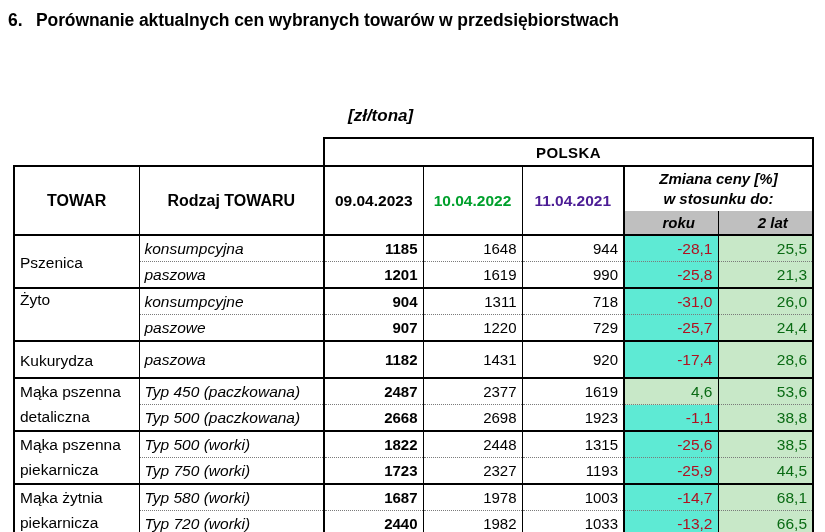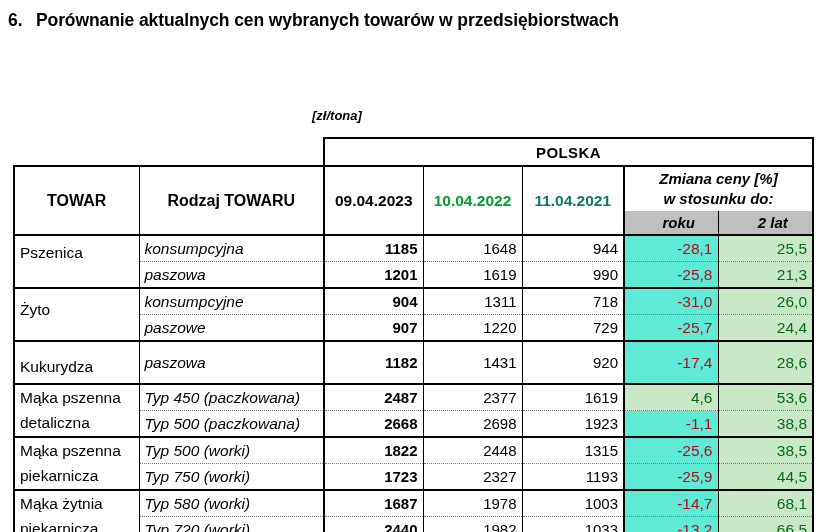--- a/index.html
+++ b/index.html
@@ -38,25 +38,25 @@
     font-weight: bold;
   }
   .title-text {
     flex: 1 1 auto;
   }
   .title-line.second .title-num { visibility: hidden; }
 
   
   .unit-caption {
     position: absolute;
-    left: 312px;
+    left: 348px;
     top: 107px;
     font-style: italic;
     font-weight: bold;
-    font-size: 13px;
+    font-size: 17px;
     line-height: 18px;
     white-space: nowrap;
   }
 
   
   .table-wrap {
     position: absolute;
     left: 13px;
     top: 137px;
     width: 714px;
@@ -184,66 +184,66 @@
         <tr class="polska-row">
           <td class="blank-left"></td>
           <td class="blank-left"></td>
           <td class="polska-cell bt-thick bl-thick br-thick" colspan="5">POLSKA</td>
         </tr>
         <tr class="head-main">
           <td class="h-towar bt-thick bl-thick br-thin" rowspan="2">TOWAR</td>
           <td class="h-rodzaj bt-thick br-thick" rowspan="2">Rodzaj TOWARU</td>
           <td class="h-date bt-thick br-thin" rowspan="2" style="color:#000000">09.04.2023</td>
           <td class="h-date bt-thick br-thin" rowspan="2" style="color:#00a02c">10.04.2022</td>
-          <td class="h-date bt-thick br-thin" rowspan="2" style="color:#0f766e">11.04.2021</td>
+          <td class="h-date bt-thick br-thin" rowspan="2" style="color:#4c1d95">11.04.2021</td>
           <td class="h-change bt-thick bl-thick br-thick" colspan="2">
             <div>Zmiana ceny [%]</div>
             <div>w stosunku do:</div>
           </td>
         </tr>
         <tr class="head-sub">
           <td class="h-sub bl-thick br-thin bb-thick">roku</td>
           <td class="h-sub br-thick bb-thick">2 lat</td>
         </tr>
         <tr class="data-row">
-          <td class="c-name bl-thick br-thin bt-thick bb-thick" rowspan="2" style="vertical-align:top;padding-top:8px;">Pszenica</td>
+          <td class="c-name bl-thick br-thin bt-thick bb-thick" rowspan="2" style="vertical-align:top;padding-top:18px;">Pszenica</td>
           <td class="c-kind br-thick bt-thick bb-dot">konsumpcyjna</td>
           <td class="c-num bold br-thin bt-thick bb-dot">1185</td>
           <td class="c-num br-thin bt-thick bb-dot">1648</td>
           <td class="c-num br-thin bt-thick bb-dot">944</td>
           <td class="c-chg neg bl-thick br-thin bt-thick bb-dot">-28,1</td>
           <td class="c-chg pos br-thick bt-thick bb-dot">25,5</td>
         </tr>
         <tr class="data-row">
           <td class="c-kind br-thick  bb-thick">paszowa</td>
           <td class="c-num bold br-thin  bb-thick">1201</td>
           <td class="c-num br-thin  bb-thick">1619</td>
           <td class="c-num br-thin  bb-thick">990</td>
           <td class="c-chg neg bl-thick br-thin  bb-thick">-25,8</td>
           <td class="c-chg pos br-thick  bb-thick">21,3</td>
         </tr>
         <tr class="data-row">
-          <td class="c-name bl-thick br-thin bt-thick bb-thick" rowspan="2" style="vertical-align:top;padding-top:12px;">Żyto</td>
+          <td class="c-name bl-thick br-thin bt-thick bb-thick" rowspan="2" style="vertical-align:top;padding-top:2px;">Żyto</td>
           <td class="c-kind br-thick bt-thick bb-dot">konsumpcyjne</td>
           <td class="c-num bold br-thin bt-thick bb-dot">904</td>
           <td class="c-num br-thin bt-thick bb-dot">1311</td>
           <td class="c-num br-thin bt-thick bb-dot">718</td>
           <td class="c-chg neg bl-thick br-thin bt-thick bb-dot">-31,0</td>
           <td class="c-chg pos br-thick bt-thick bb-dot">26,0</td>
         </tr>
         <tr class="data-row">
           <td class="c-kind br-thick  bb-thick">paszowe</td>
           <td class="c-num bold br-thin  bb-thick">907</td>
           <td class="c-num br-thin  bb-thick">1220</td>
           <td class="c-num br-thin  bb-thick">729</td>
           <td class="c-chg neg bl-thick br-thin  bb-thick">-25,7</td>
           <td class="c-chg pos br-thick  bb-thick">24,4</td>
         </tr>
         <tr class="data-row">
-          <td class="c-name bl-thick br-thin bt-thick bb-thick" rowspan="1" style="vertical-align:top;padding-top:16px;">Kukurydza</td>
+          <td class="c-name bl-thick br-thin bt-thick bb-thick" rowspan="1" style="vertical-align:top;padding-top:10px;">Kukurydza</td>
           <td class="c-kind br-thick bt-thick bb-thick">paszowa</td>
           <td class="c-num bold br-thin bt-thick bb-thick">1182</td>
           <td class="c-num br-thin bt-thick bb-thick">1431</td>
           <td class="c-num br-thin bt-thick bb-thick">920</td>
           <td class="c-chg neg bl-thick br-thin bt-thick bb-thick">-17,4</td>
           <td class="c-chg pos br-thick bt-thick bb-thick">28,6</td>
         </tr>
         <tr class="data-row">
           <td class="c-name bl-thick br-thin bt-thick ">Mąka pszenna</td>
           <td class="c-kind br-thick bt-thick bb-dot">Typ 450 (paczkowana)</td>

